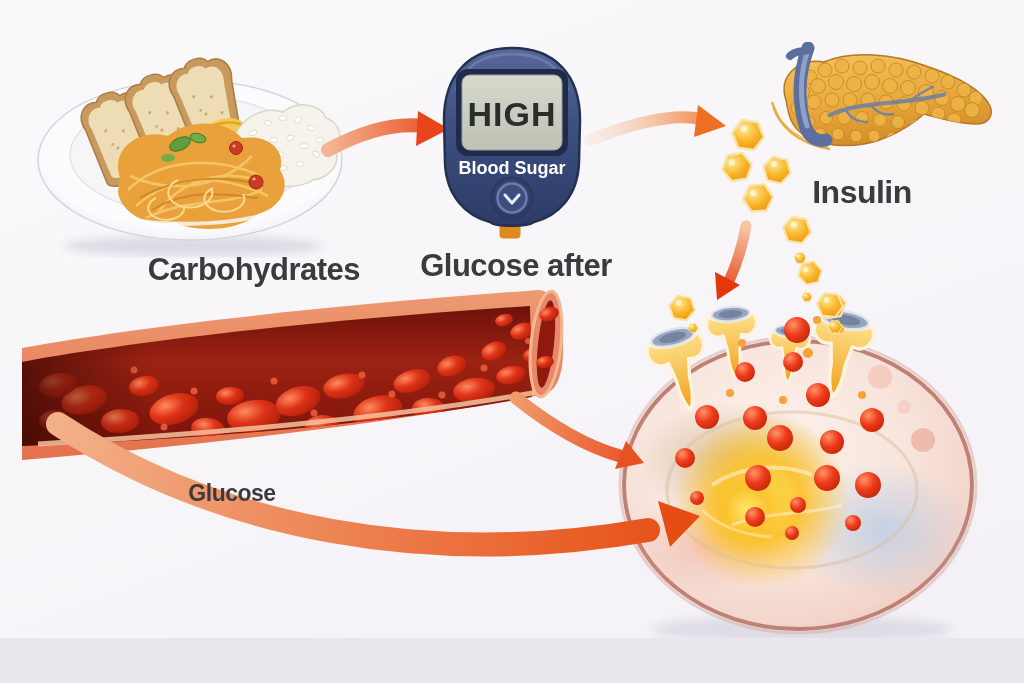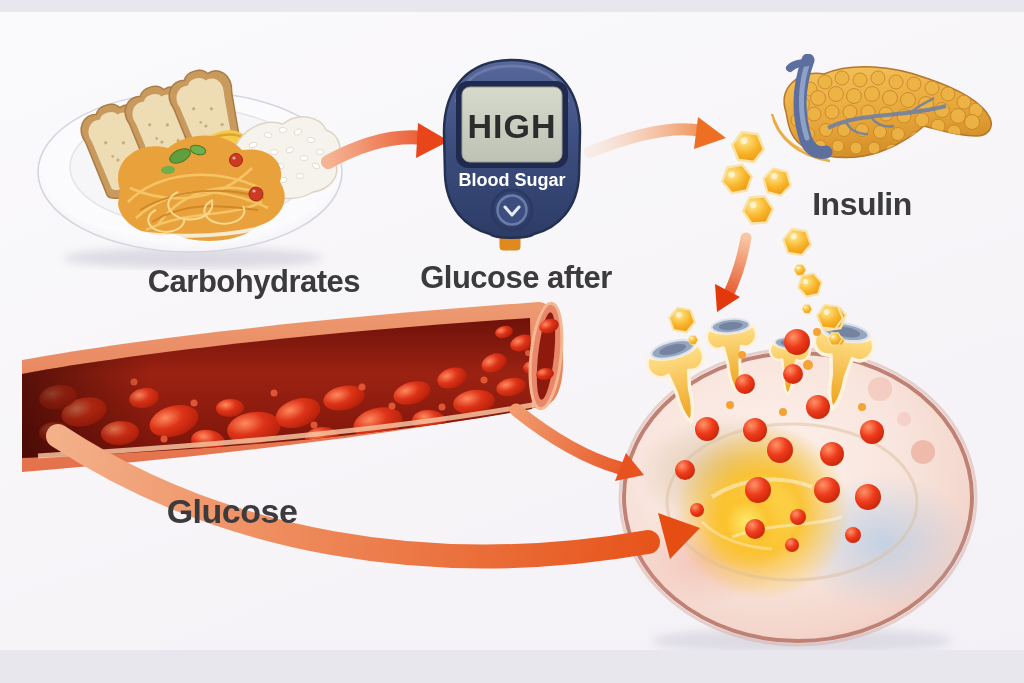--- a/index.html
+++ b/index.html
@@ -1,26 +1,26 @@
 <!DOCTYPE html>
 <html><head>
 <meta charset="utf-8">
 <style>
   html,body{margin:0;padding:0;background:#e9e7ee;}
   .stage{position:relative;width:1024px;height:638px;overflow:hidden;
     background:linear-gradient(160deg,#faf9fb 0%,#f7f5f8 55%,#f3f1f6 100%);
-    font-family:"Liberation Sans",sans-serif;margin-top:12px;}
+    font-family:"Liberation Sans",sans-serif;}
   .wrap{position:absolute;}
   .wrap svg{display:block;width:100%;height:100%;}
   .diagram-label{position:absolute;color:#3b3b3e;text-align:center;z-index:6;
     font-family:"Liberation Sans",sans-serif;letter-spacing:-0.5px;}
   #label-carbohydrates{left:55px;top:252px;width:305px;font-size:31px;font-weight:600;text-align:right;}
   #label-glucose-after{left:395px;top:248px;width:242px;font-size:31px;font-weight:600;}
   #label-insulin{left:782px;top:174px;width:160px;font-size:32px;font-weight:600;}
-  #label-glucose{left:132px;top:480px;width:200px;font-size:34px;font-weight:700;}
+  #label-glucose{left:132px;top:480px;width:200px;font-size:23px;font-weight:700;}
   #plate-wrap{left:28px;top:48px;width:330px;height:210px;z-index:2;}
   #meter-wrap{left:436px;top:44px;width:152px;height:200px;z-index:4;}
   #pancreas-wrap{left:750px;top:42px;width:250px;height:145px;z-index:4;}
   #trail-wrap{left:715px;top:118px;width:140px;height:230px;z-index:4;}
   #vessel-wrap{left:22px;top:282px;width:545px;height:195px;z-index:2;}
   #cell-wrap{left:612px;top:295px;width:380px;height:350px;z-index:2;}
   #arrows-wrap{left:0;top:0;width:1024px;height:683px;z-index:3;pointer-events:none;}
 </style>
 </head>
 <body>

